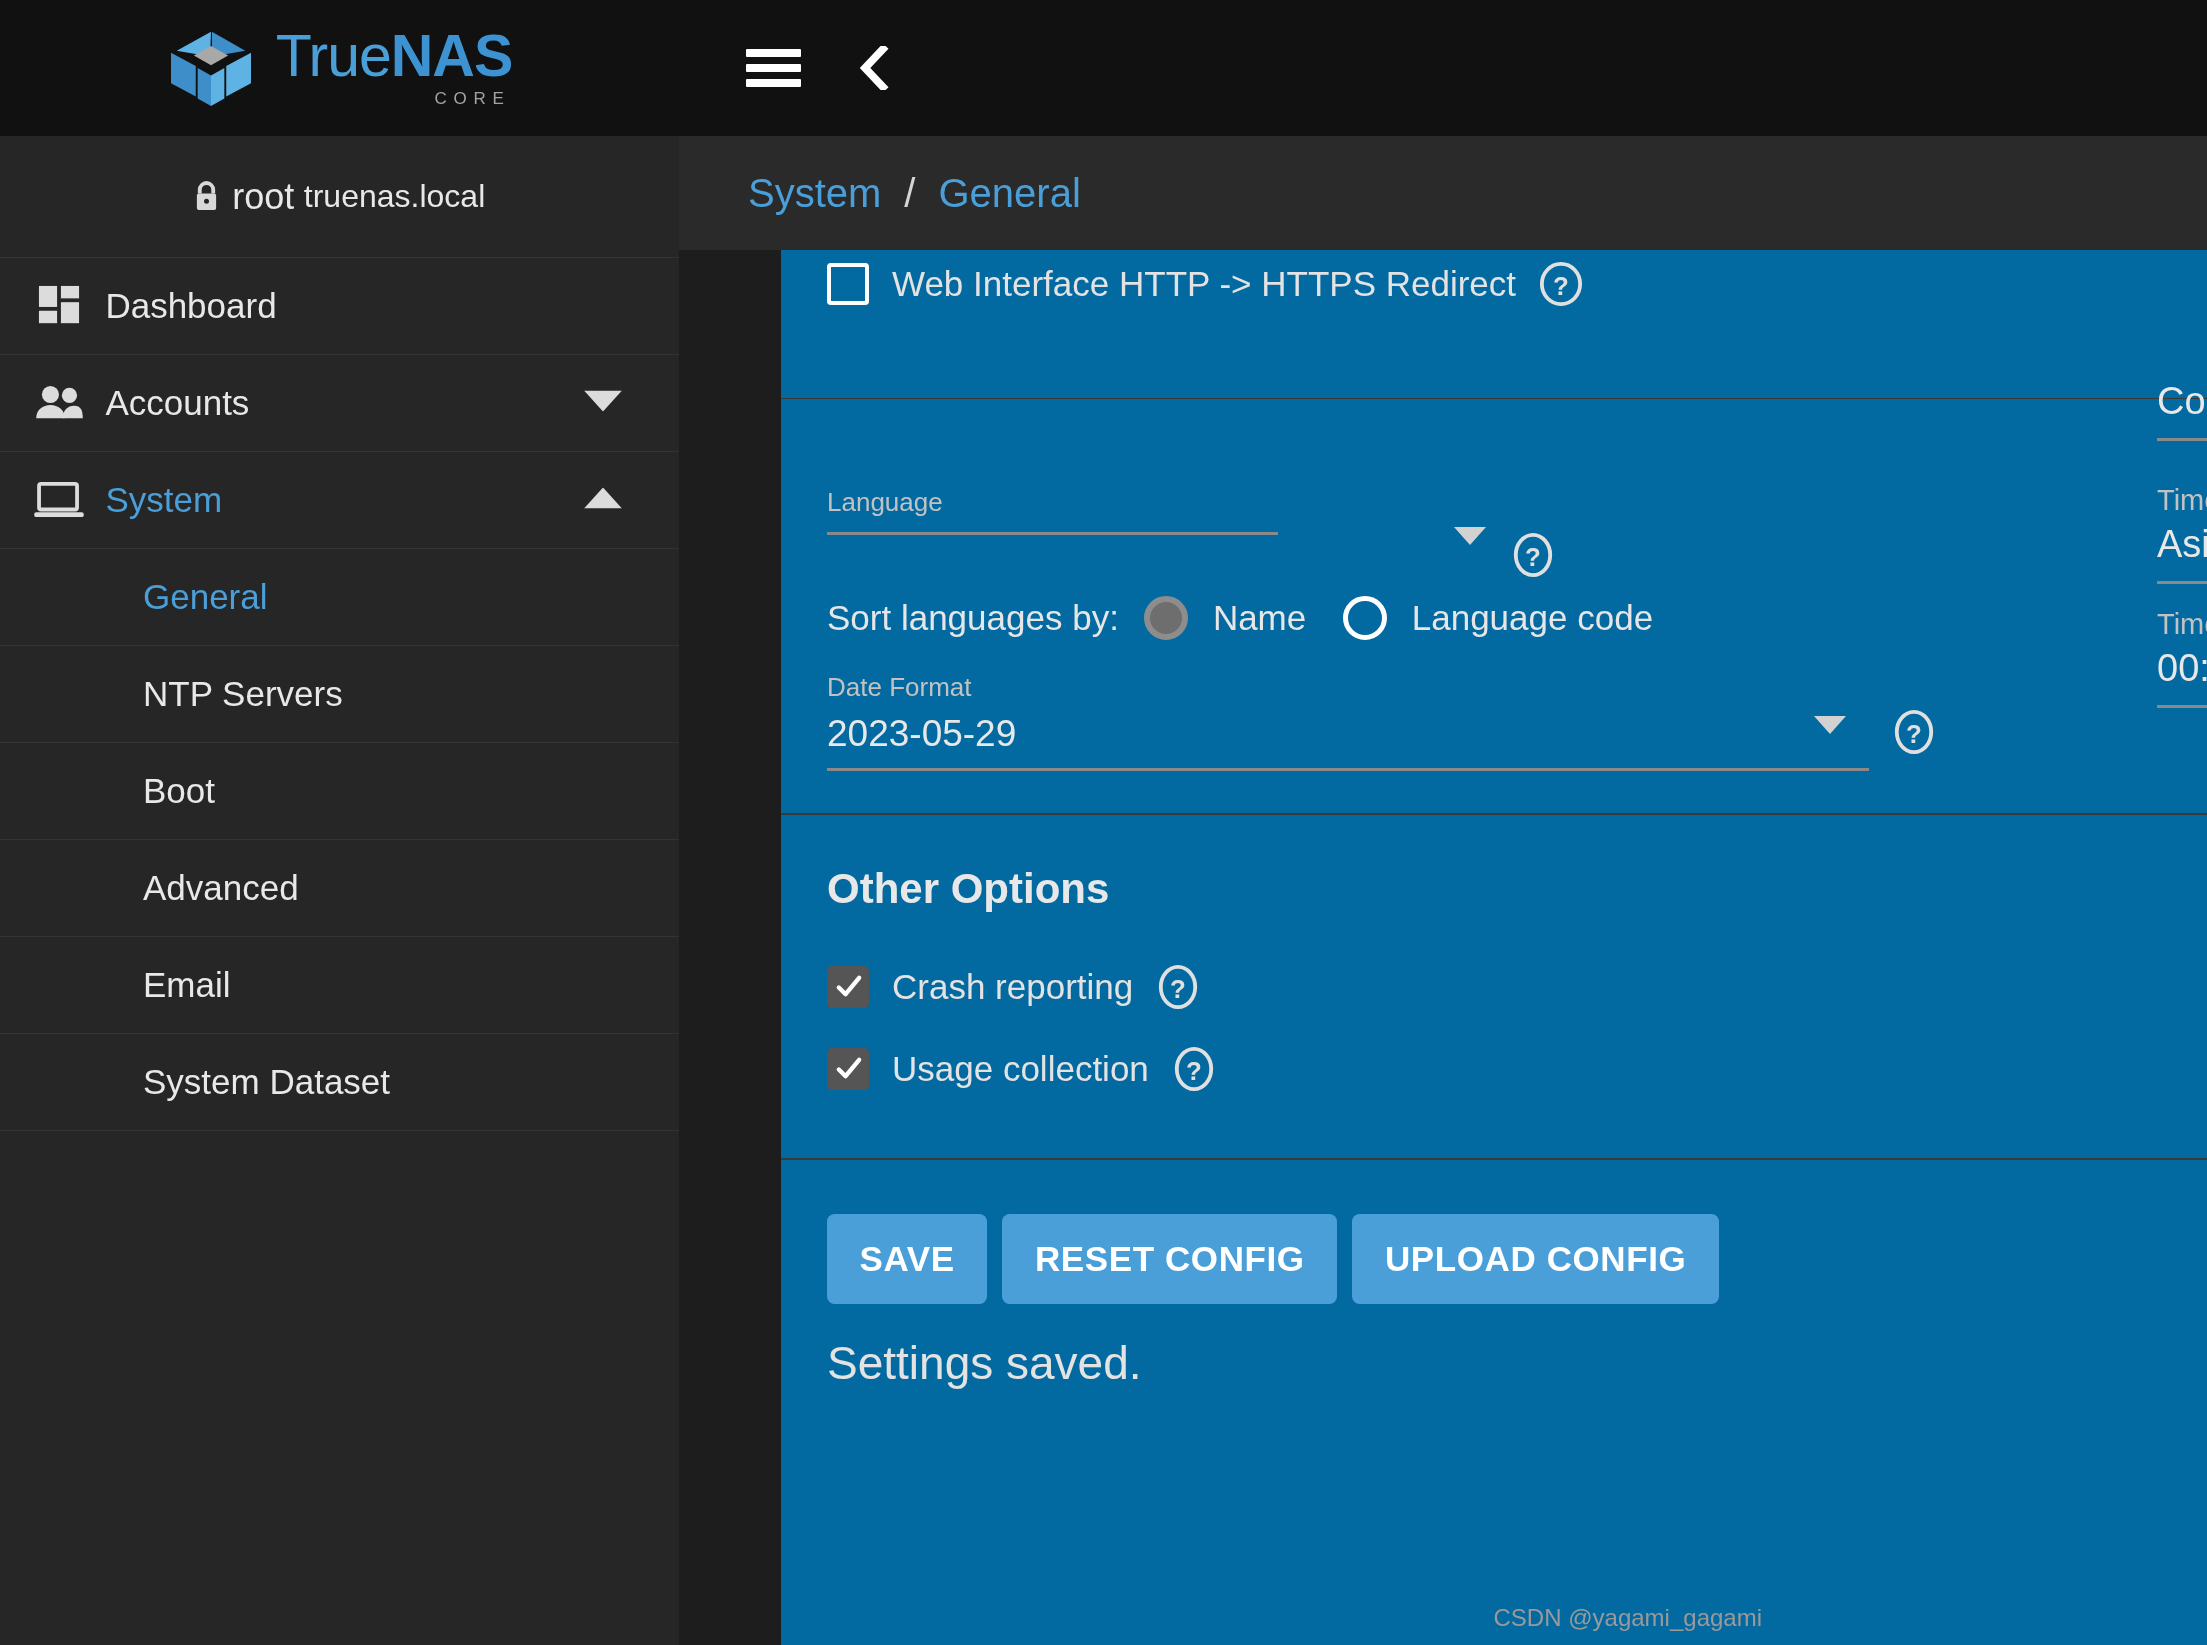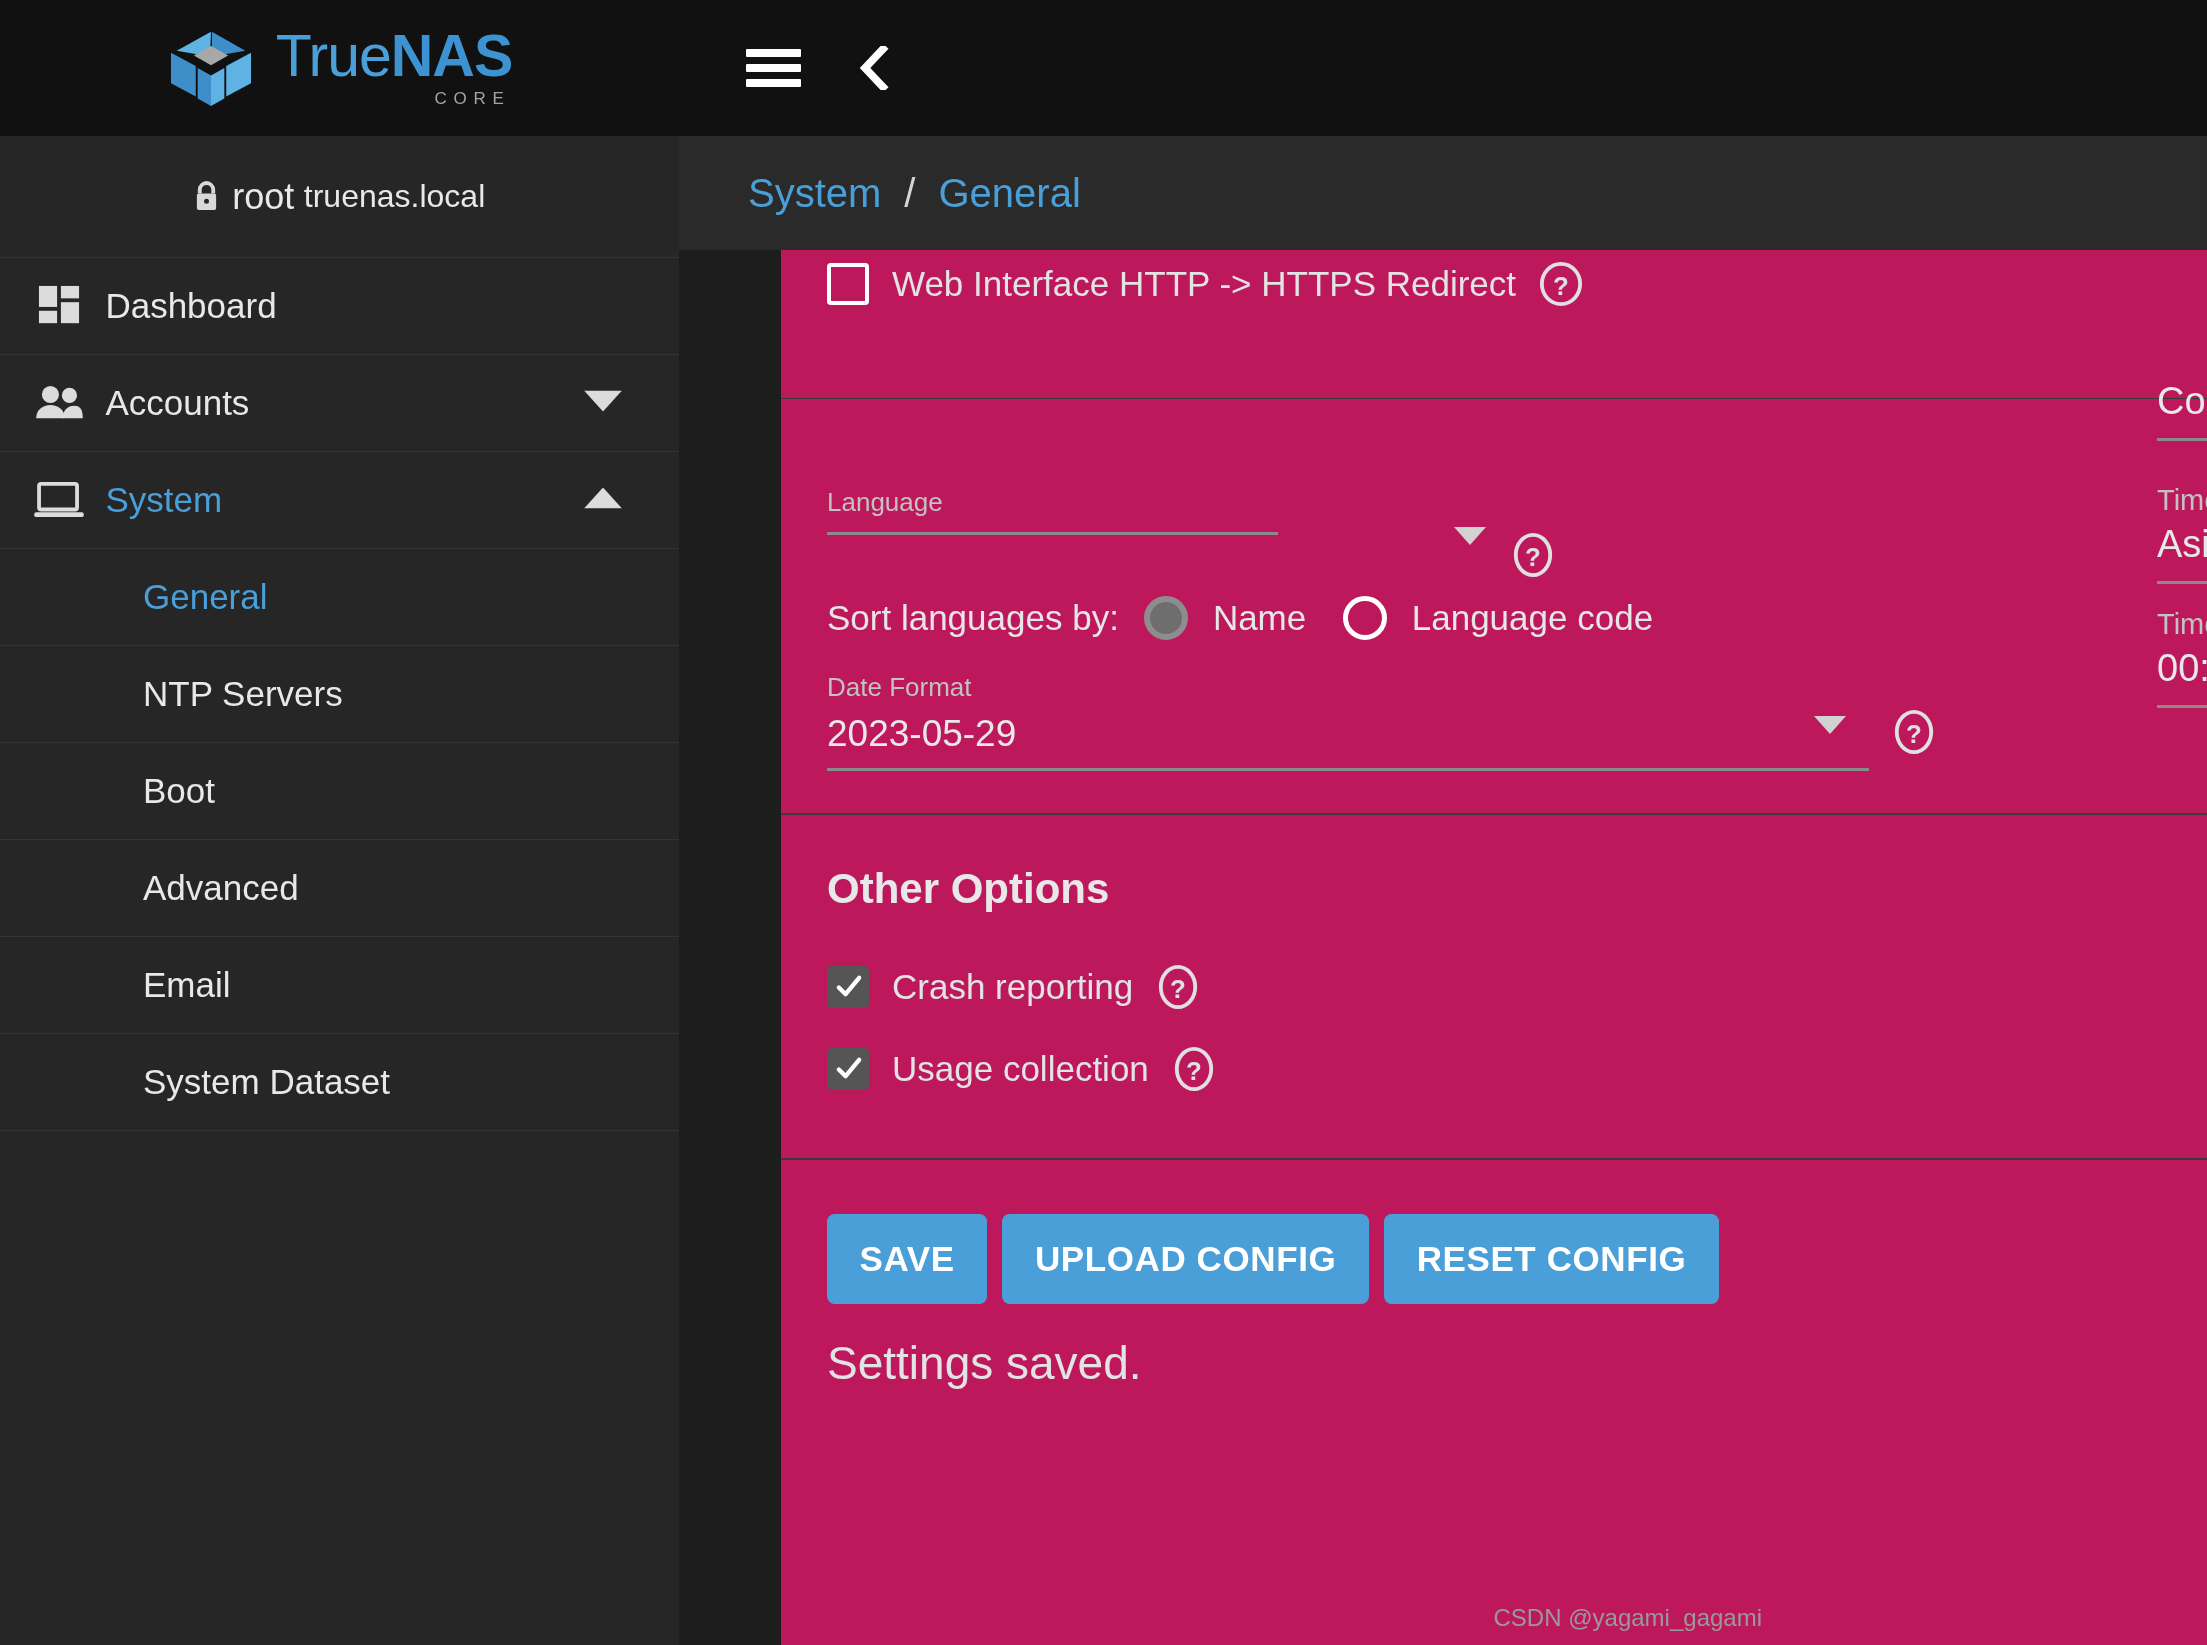--- a/index.html
+++ b/index.html
@@ -76,21 +76,21 @@
   .crumb { font-size: 40px; color: #4a9fd8; }
   .crumb-sep { font-size: 40px; color: #d5d5d5; }
 
   
   .gutter {
     position: absolute; left: 679px; top: 250px;
     width: 102px; height: 1395px; background: #1d1d1d;
   }
   .card {
     position: absolute; left: 781px; top: 250px;
-    width: 1426px; height: 1395px; background: #be185d;
+    width: 1426px; height: 1395px; background: #0369a1;
     overflow: hidden;
   }
   .divider { height: 1.9px; background: #3a3a3a; }
 
   .sec-http { padding: 11.5px 0 92px 0; }
   .row-check { display: flex; align-items: center; padding-left: 46px; gap: 23px; }
   .cb-empty {
     width: 42px; height: 42px; border: 4.8px solid #ffffff;
     border-radius: 3.8px; background: transparent; flex: none;
   }
@@ -382,22 +382,22 @@
           </svg>
         </span>
       </div>
     </div>
 
     <div class="divider"></div>
 
     <div class="sec-buttons">
       <div class="btn-row">
         <button class="btn">SAVE</button>
+        <button class="btn">RESET CONFIG</button>
         <button class="btn">UPLOAD CONFIG</button>
-        <button class="btn">RESET CONFIG</button>
       </div>
       <div class="status-msg">Settings saved.</div>
     </div>
 
   </div>
 
   <div class="watermark">CSDN @yagami_gagami</div>
 </div>
 
 

